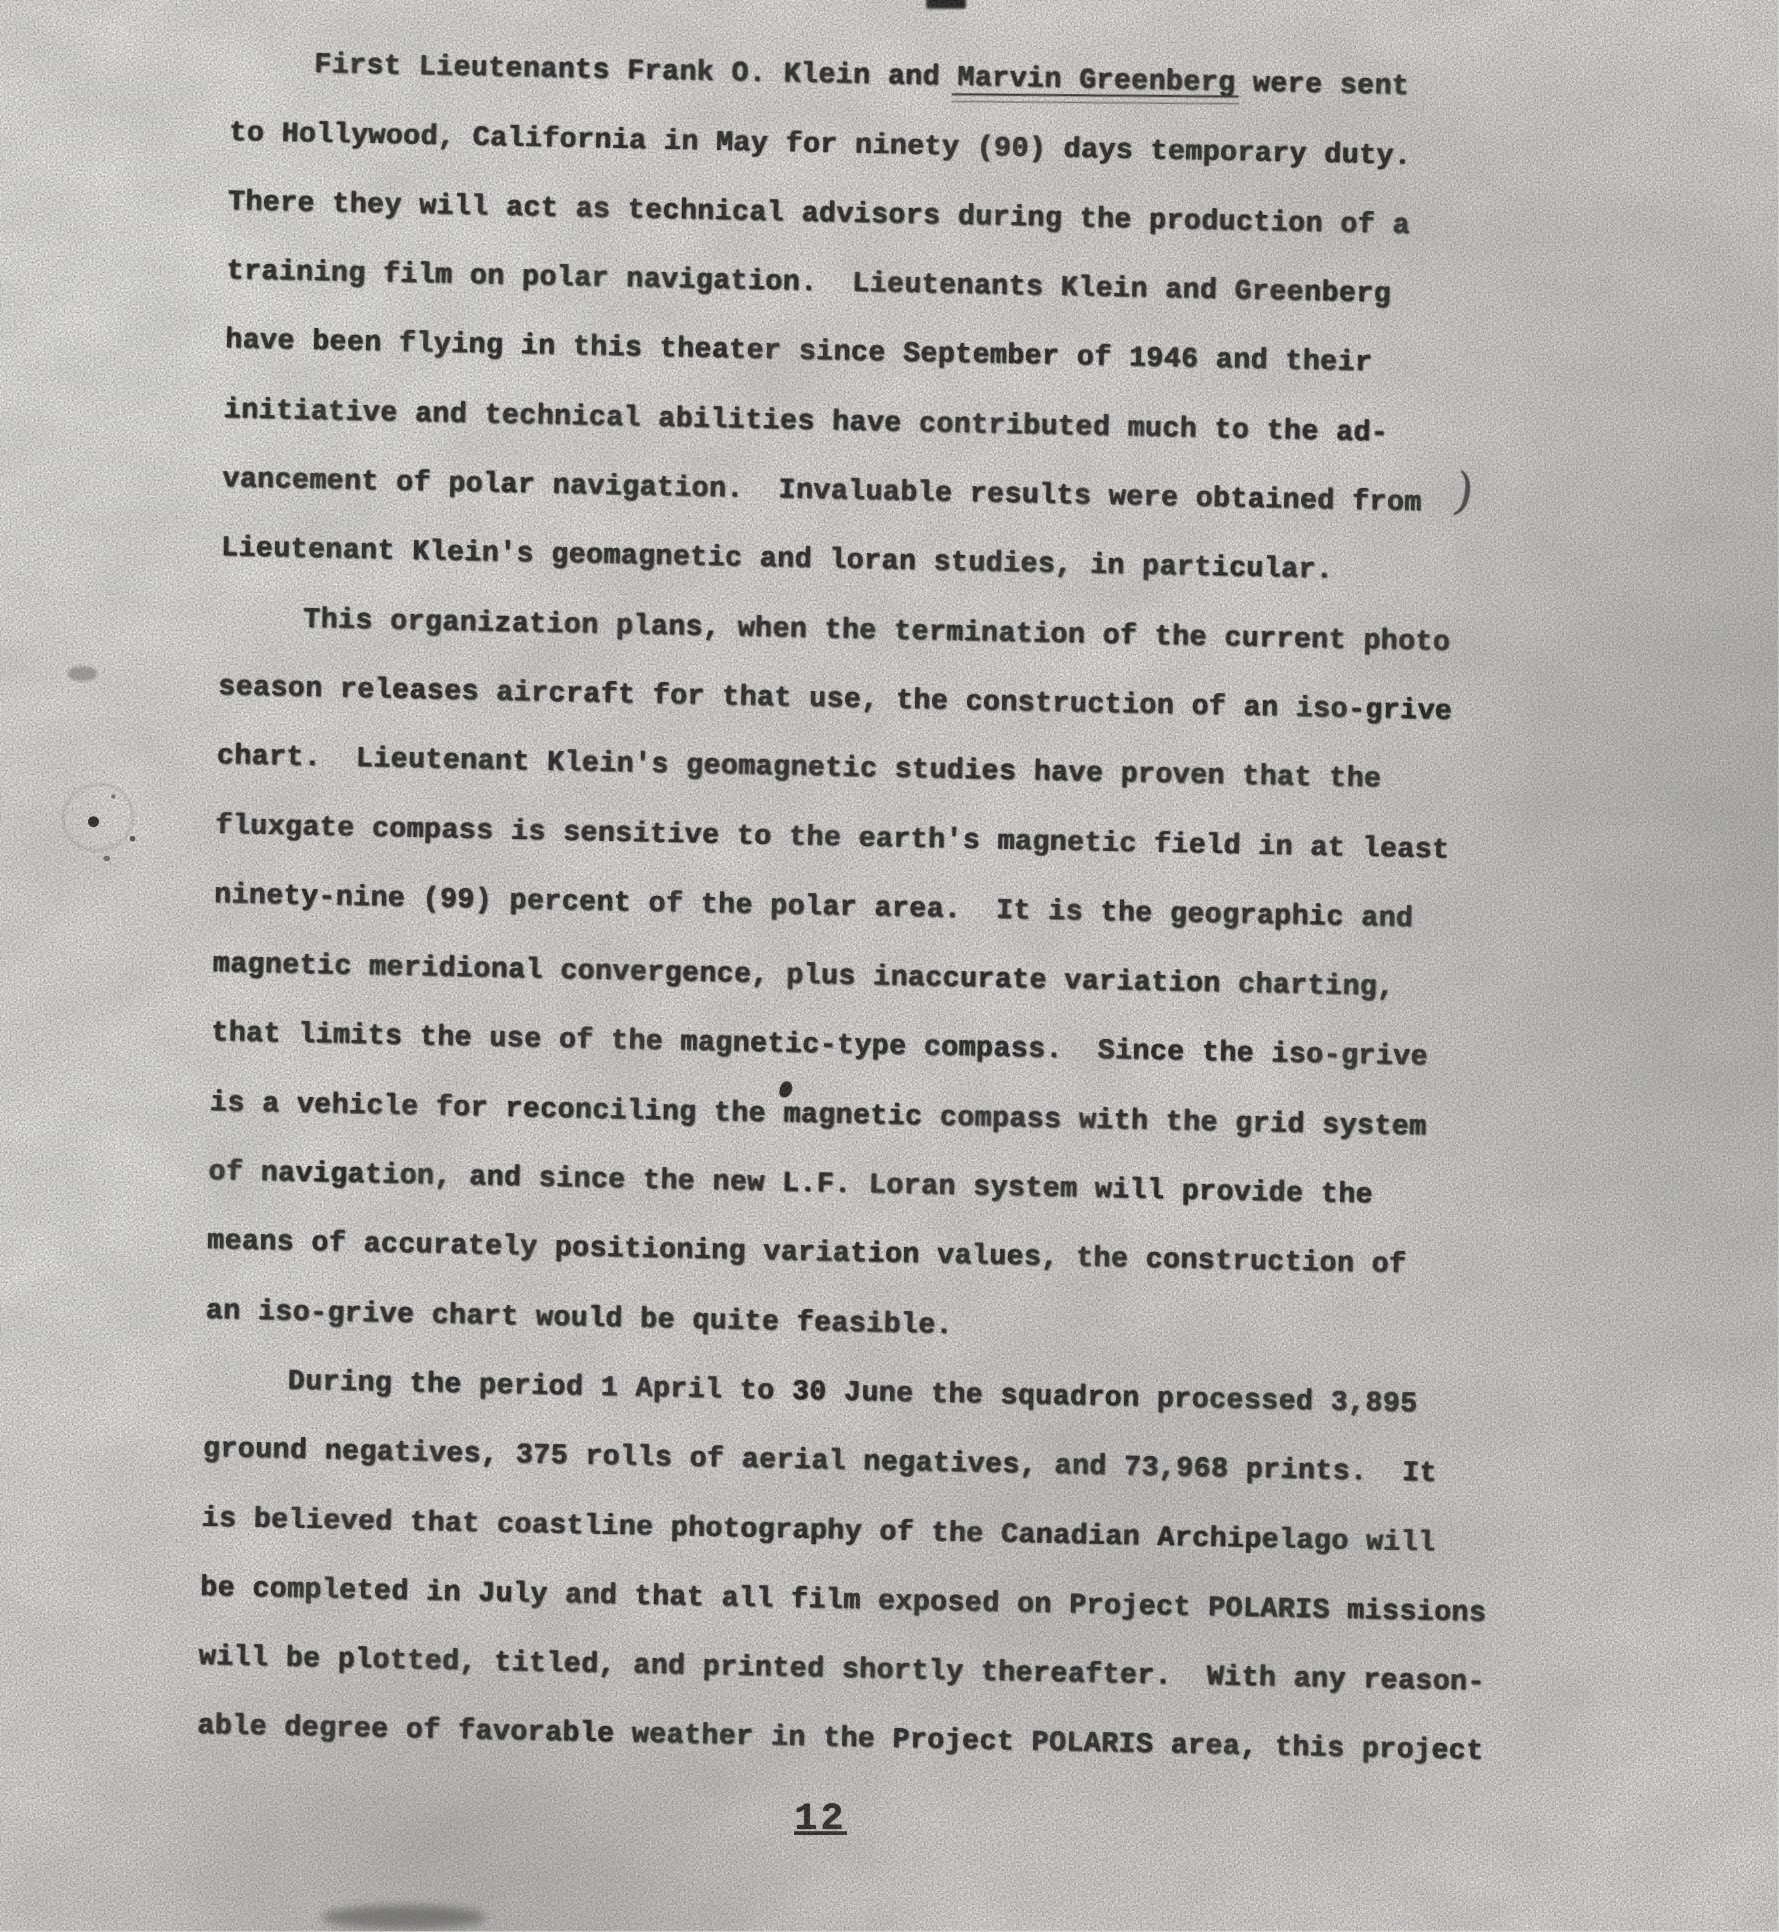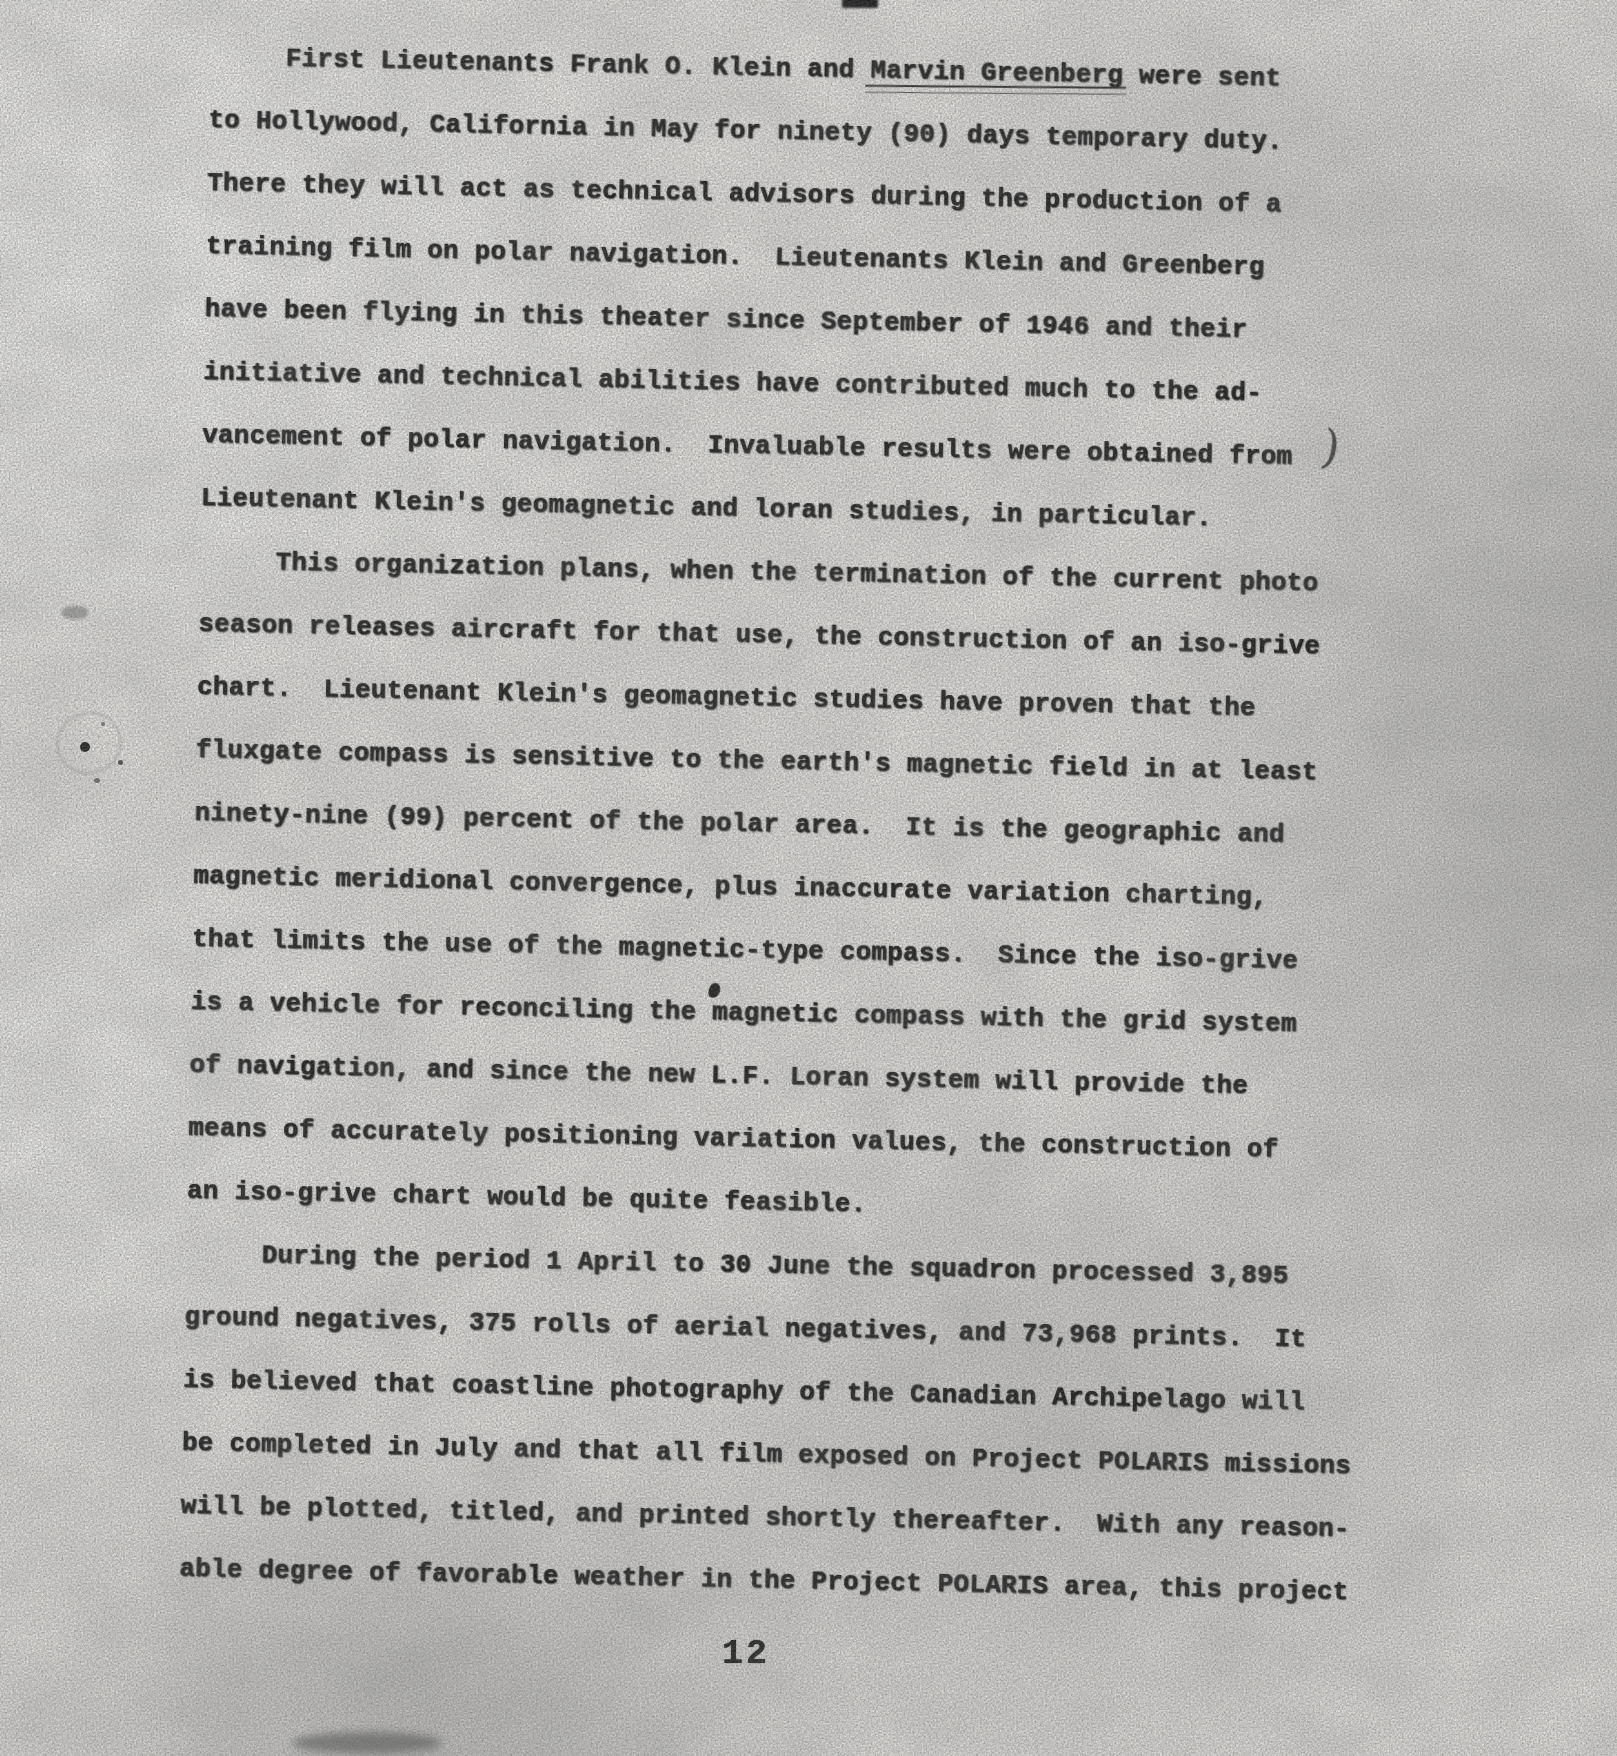--- a/index.html
+++ b/index.html
@@ -30,20 +30,21 @@
   .uline { position:relative; }
   .uline::after {
     content:""; position:absolute; left:-5px; right:-3px; bottom:-6px; height:5px;
     border-top:2px solid #262626; border-bottom:1px solid rgba(40,40,40,0.8);
     transform:rotate(-0.7deg); filter:blur(0.3px);
   }
   .page-number {
     position:absolute; left:722px; top:1634px; font-size:35px; font-weight:bold;
     color:#1d1d1d; letter-spacing:3px; filter:blur(0.4px);
     text-shadow:0 0 1px #000;
+    text-decoration:underline;
   }
   .margin-paren {
     position:absolute; left:1322px; top:420px; font-size:46px; color:#3a3a3a;
     font-family:"DejaVu Serif",serif; transform:rotate(10deg); filter:blur(0.5px);
   }
   .top-edge-bar {
     position:absolute; left:842px; top:-3px; width:36px; height:11px;
     background:#101010; border-radius:2px; filter:blur(1px);
   }
   .ink-blob {

